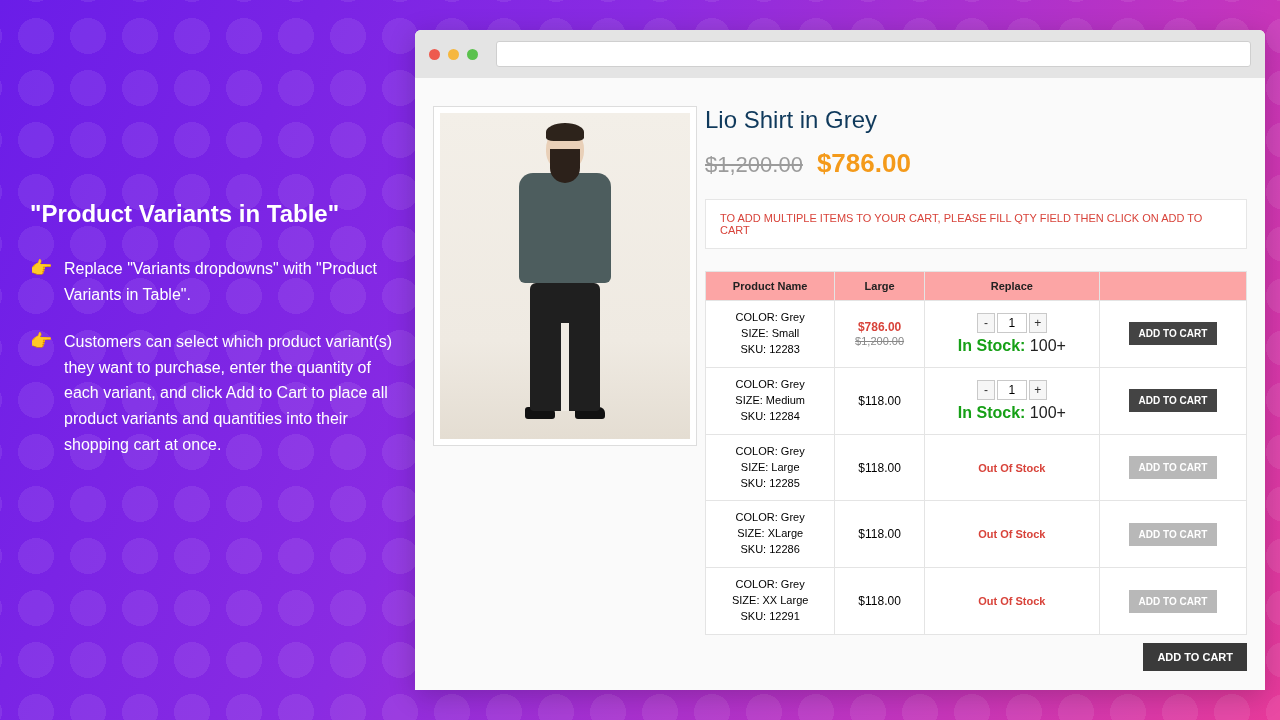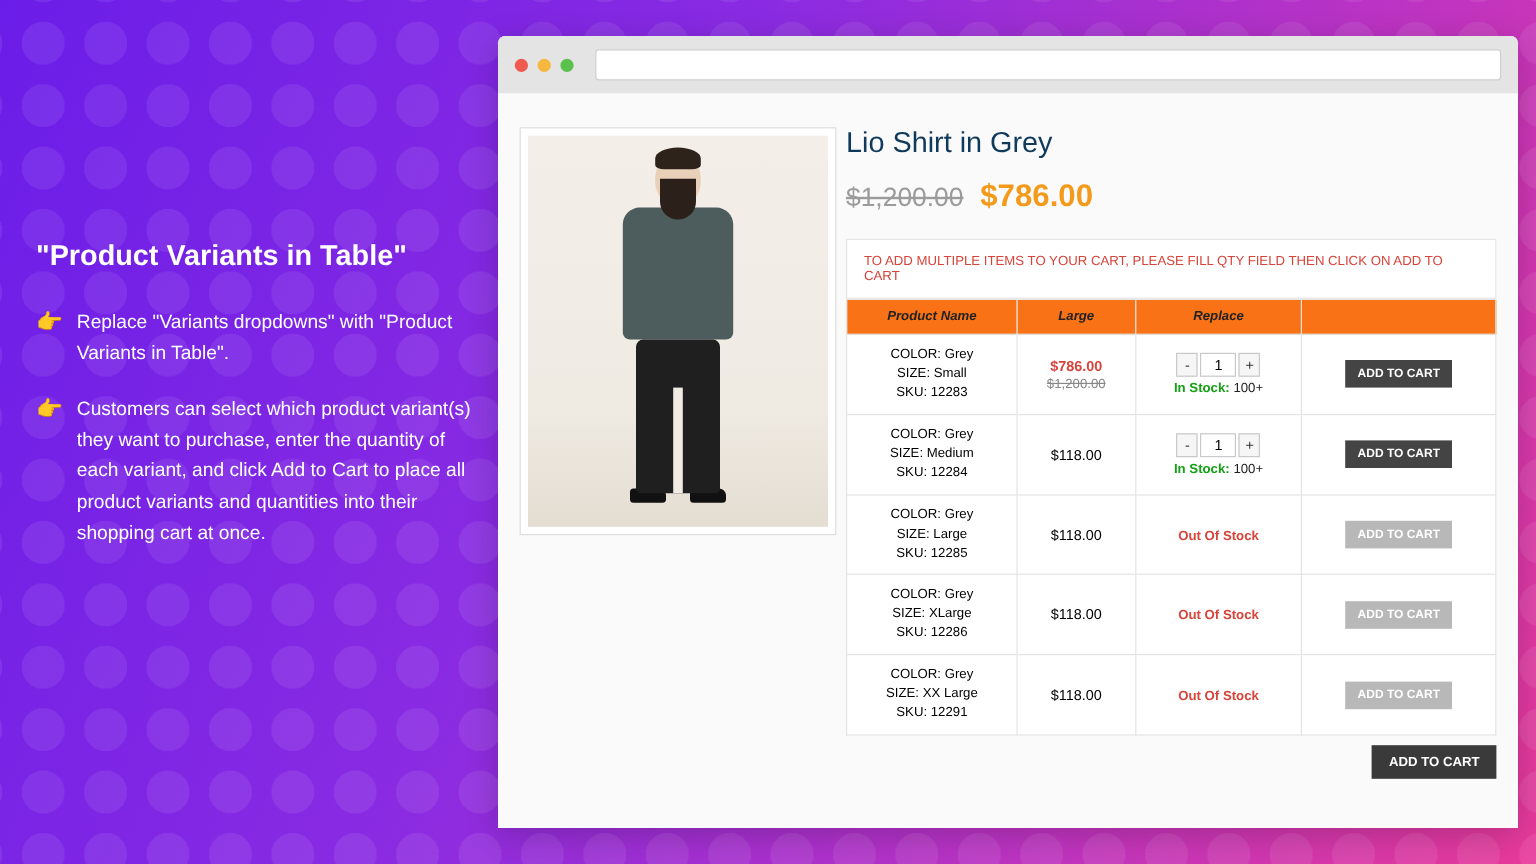--- a/index.html
+++ b/index.html
@@ -135,34 +135,34 @@
   }
   .price-row { display:flex; align-items:baseline; gap:14px; margin-bottom:20px;}
   .old-price { font-size:22px; color:#9b9b9b; text-decoration:line-through;}
   .new-price { font-size:26px; color:#f49a1a; font-weight:700;}
   .notice-box {
     border:1px solid #e6e6e6;
     background:#fff;
     padding:12px 14px;
     color:#d8433a;
     font-size:11px;
+    margin-bottom: 22px;
   }
   table.variants {
     width:100%;
     border-collapse: collapse;
     font-size:12px;
   }
   table.variants th {
-    background:#f97316;
+    background:#fca5a5;
     border:1px solid #e4e4e4;
     padding:8px 6px;
     font-weight:700;
     color:#222;
     font-size:11px;
-    font-style:italic;
   }
   table.variants td {
     border:1px solid #e4e4e4;
     padding:9px 6px;
     text-align:center;
     vertical-align: middle;
     background:#fff;
   }
   .attr-line { line-height:1.45; font-size:11px;}
   .attr-label { font-weight:400; }
@@ -171,21 +171,21 @@
   .qty-wrap { display:flex; flex-direction:column; align-items:center; gap:4px;}
   .qty-stepper { display:flex; align-items:center;}
   .qty-btn {
     width:18px; height:20px; border:1px solid #c9c9c9; background:#f6f6f6;
     font-size:12px; line-height:16px; cursor:pointer; color:#333;
   }
   .qty-input {
     width:30px; height:20px; border:1px solid #c9c9c9; text-align:center;
     font-size:12px; margin:0 2px;
   }
-  .stock-in { color:#16a016; font-weight:700; font-size:11px;}
+  .stock-in { color:#16a016; font-weight:700; font-size:16px;}
   .stock-in .count { color:#222; font-weight:400;}
   .stock-out { color:#d8433a; font-weight:700; font-size:11px;text-align:center;}
   .add-btn {
     background:#444; color:#fff; border:none;
     padding:6px 10px; font-size:10px; font-weight:700;
     cursor:pointer;
   }
   .add-btn.disabled { background:#b8b8b8; cursor:default;}
   .footer-add {
     text-align:right;

